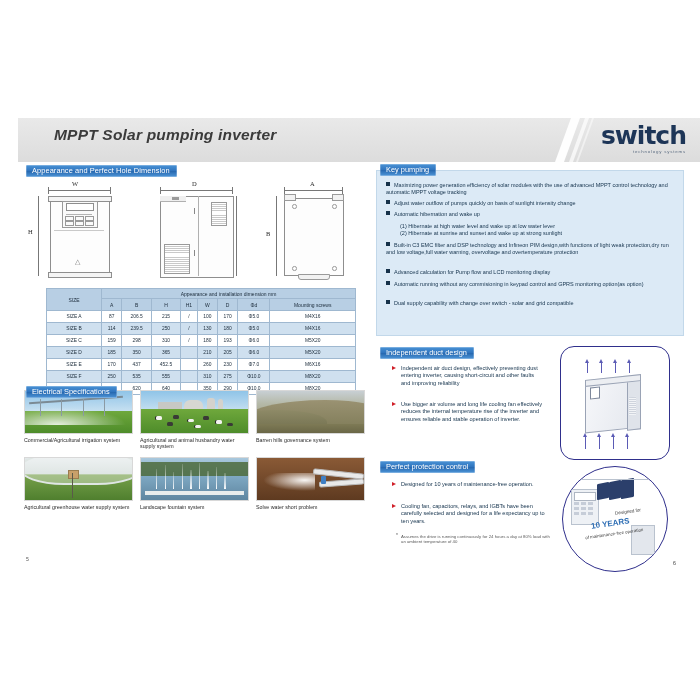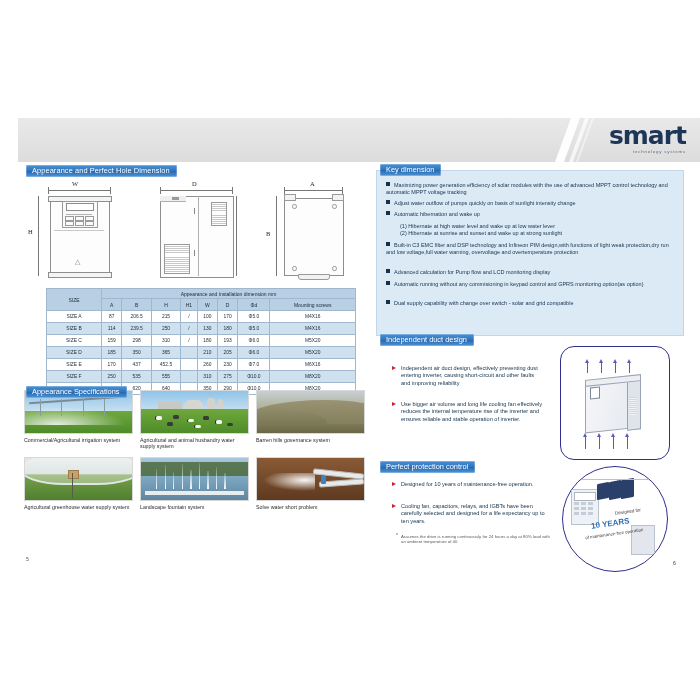--- a/index.html
+++ b/index.html
@@ -117,22 +117,23 @@
 </style>
 </head>
 <body>
 
 <div class="slide">
 
   <div class="header-band">
     <div class="header-stripe hs1"></div>
     <div class="header-stripe hs2"></div>
     <div class="header-stripe hs3"></div>
+    <div class="header-title">MPPT Solar pumping inverter</div>
     <div class="logo">
-      <div class="logo-word">smart</div>
+      <div class="logo-word">switch</div>
       <div class="logo-sub">technology systems</div>
     </div>
   </div>
 
   <div class="tab wide" style="left:26px;top:47px;">Appearance and Perfect Hole Dimension</div>
 
   <div class="drawings">
 
     <div class="dwg" style="left:0;width:108px;height:100px;">
       <div class="dimlabel" style="left:48px;top:0;">W</div>
@@ -282,21 +283,21 @@
           <td>640</td>
           <td></td>
           <td>350</td>
           <td>290</td>
           <td>Φ10.0</td>
           <td>M8X20</td>
         </tr>
   </tbody>
     </table>
 
-  <div class="tab" style="left:26px;top:268px;z-index:5;">Appearance Specifications</div>
+  <div class="tab" style="left:26px;top:268px;z-index:5;">Electrical Specifications</div>
 
   <div class="photos">
     <div class="prow">
       <div class="pcell">
         <div class="photo">
           <div class="ph-sky"></div>
             <div class="ph-green"></div>
           <div class="ph-spray"></div>
           <div class="ph-pivot-arm"></div>
           <div class="ph-truss" style="left:14%;"></div>
@@ -372,21 +373,21 @@
           <div style="position:absolute;left:60%;top:42%;width:5px;height:8px;background:#3f7fc4;border-radius:1px;"></div>
         </div>
         <div class="pcap">Solve  water short problem</div>
       </div>
     </div>
   </div>
 
   <div class="pagenum-l">5</div>
 
   <div class="panel" style="left:376px;top:52px;width:306px;height:164px;"></div>
-  <div class="tab" style="left:380px;top:46px;z-index:5;">Key dimension</div>
+  <div class="tab" style="left:380px;top:46px;z-index:5;">Key pumping</div>
 
   <div class="feat" style="left:386px;width:290px;top:64px;">
     <span class="sq"></span><span class="txt">Maximizing power generation efficiency of solar modules with the use of advanced MPPT control technology and automatic MPPT voltage tracking</span>
   </div>
   <div class="feat" style="left:386px;width:290px;top:82px;">
     <span class="sq"></span><span class="txt">Adjust water outflow of pumps quickly on basis of sunlight intensity change</span>
   </div>
   <div class="feat" style="left:386px;width:290px;top:93px;">
     <span class="sq"></span><span class="txt">Automatic hibernation and wake up</span>
   </div>
@@ -402,21 +403,21 @@
   <div class="feat" style="left:386px;width:290px;top:151px;">
     <span class="sq"></span><span class="txt">Advanced calculation for Pump flow and LCD monitoring display</span>
   </div>
   <div class="feat" style="left:386px;width:290px;top:163px;">
     <span class="sq"></span><span class="txt">Automatic running without any commisioning in keypad control and GPRS monitoring option(as option)</span>
   </div>
   <div class="feat" style="left:386px;width:290px;top:182px;">
     <span class="sq"></span><span class="txt">Dual supply capability with change over switch - solar and grid compatible</span>
   </div>
 
-  <div class="tab" style="left:380px;top:216px;z-index:5;">Independent duct design</div>
+  <div class="tab" style="left:380px;top:229px;z-index:5;">Independent duct design</div>
 
   <div class="rbullet" style="left:392px;width:152px;top:247px;">
     <span class="tri"></span>
     <span class="rb-txt">Independent air duct design, effectively preventing dust entering inverter, causing short-circuit and other faults and improving reliability</span>
   </div>
   <div class="rbullet" style="left:392px;width:152px;top:283px;">
     <span class="tri"></span>
     <span class="rb-txt">Use bigger air volume and long life cooling fan effectively reduces the internal temperature rise of the inverter and ensures reliable and stable operation of inverter.</span>
   </div>
 

